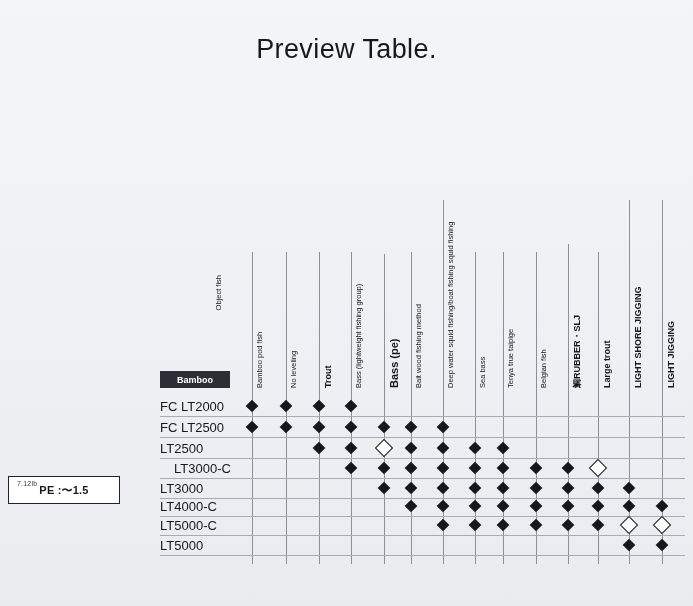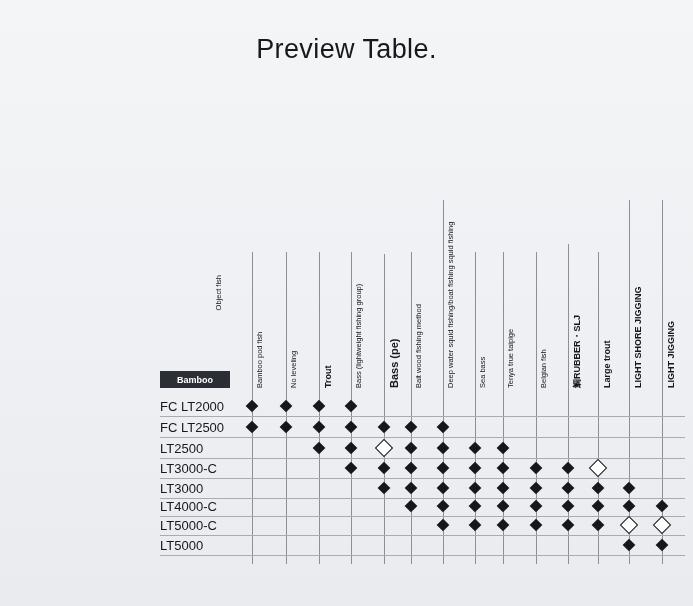--- a/index.html
+++ b/index.html
@@ -253,21 +253,21 @@
       <div class="row-rule" style="top: 458px;"></div>
       <div class="model-name" style="top: 443px;">LT2500</div>
       <div class="dot" style="left: 319px; top: 448px;"></div>
       <div class="dot" style="left: 351px; top: 448px;"></div>
       <div class="dot hollow" style="left: 384px; top: 448px;"></div>
       <div class="dot" style="left: 411px; top: 448px;"></div>
       <div class="dot" style="left: 443px; top: 448px;"></div>
       <div class="dot" style="left: 475px; top: 448px;"></div>
       <div class="dot" style="left: 503px; top: 448px;"></div>
       <div class="row-rule" style="top: 478px;"></div>
-      <div class="model-name" style="top: 463px;">LT3000-C</div>
+      <div class="model-name" style="top: 463px; margin-left: 14px;">LT3000-C</div>
       <div class="dot" style="left: 351px; top: 468px;"></div>
       <div class="dot" style="left: 384px; top: 468px;"></div>
       <div class="dot" style="left: 411px; top: 468px;"></div>
       <div class="dot" style="left: 443px; top: 468px;"></div>
       <div class="dot" style="left: 475px; top: 468px;"></div>
       <div class="dot" style="left: 503px; top: 468px;"></div>
       <div class="dot" style="left: 536px; top: 468px;"></div>
       <div class="dot" style="left: 568px; top: 468px;"></div>
       <div class="dot hollow" style="left: 598px; top: 468px;"></div>
       <div class="row-rule" style="top: 498px;"></div>
@@ -299,15 +299,19 @@
       <div class="dot" style="left: 503px; top: 525px;"></div>
       <div class="dot" style="left: 536px; top: 525px;"></div>
       <div class="dot" style="left: 568px; top: 525px;"></div>
       <div class="dot" style="left: 598px; top: 525px;"></div>
       <div class="dot hollow" style="left: 629px; top: 525px;"></div>
       <div class="dot hollow" style="left: 662px; top: 525px;"></div>
       <div class="row-rule" style="top: 555px;"></div>
       <div class="model-name" style="top: 540px;">LT5000</div>
       <div class="dot" style="left: 629px; top: 545px;"></div>
       <div class="dot" style="left: 662px; top: 545px;"></div>
+      <div class="line-chip" style="top: 476px;">
+        <span class="sub">7.12lb</span>
+        <span>PE :〜1.5</span>
+      </div>
     </div>
 
 </div>
 
 </body></html>

